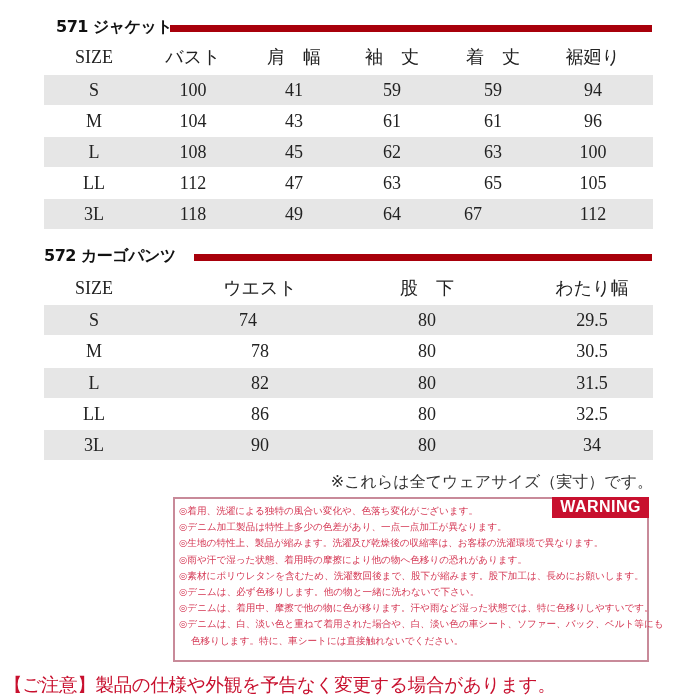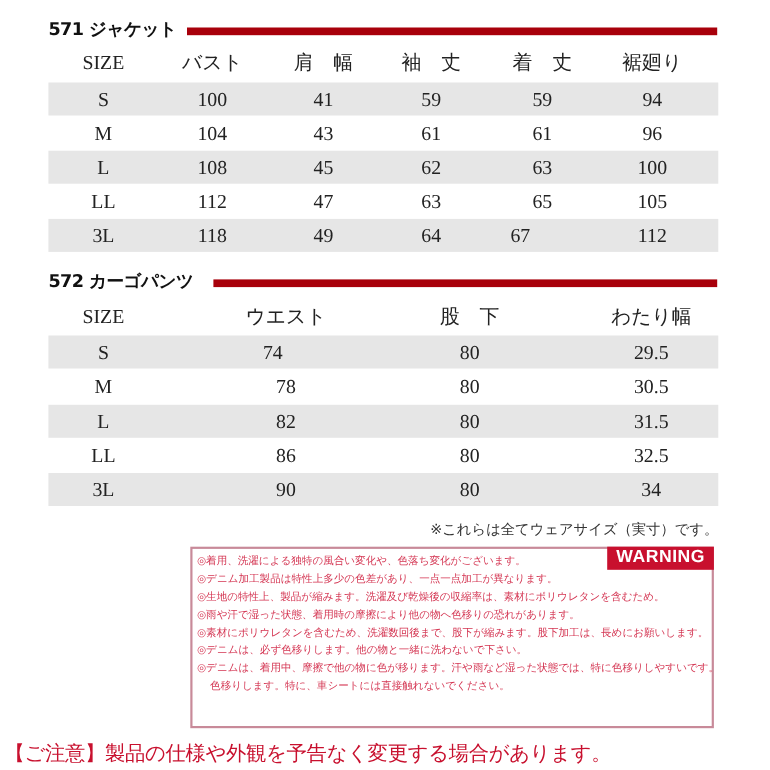--- a/index.html
+++ b/index.html
@@ -5,31 +5,31 @@
   html, body { margin:0; padding:0; }
   body { width:700px; height:700px; background:#ffffff; position:relative; overflow:hidden;
          font-family:"DejaVu Sans", "Liberation Sans", sans-serif; color:#222; }
   .section-title { position:absolute; left:44px; font-weight:bold; font-size:16px; color:#111; letter-spacing:-0.5px; white-space:nowrap; }
   .title-bar { position:absolute; height:7px; background:#a8000b; }
   .tbl { position:absolute; left:44px; width:609px; }
   .row { position:relative; height:30px; display:flex; align-items:center; }
   .row.band { background:#e6e6e6; }
   .cell { position:absolute; transform:translateX(-50%); font-size:18px; color:#222; white-space:nowrap; font-family:Liberation Serif, serif; }
   .hdr .cell { font-size:18px; color:#222; }
-  .note { position:absolute; right:47px; top:472px; font-size:13px; color:#333; white-space:nowrap; }
+  .note { position:absolute; right:47px; top:472px; font-size:16px; color:#333; white-space:nowrap; }
   .warn-box { position:absolute; left:173px; top:497px; width:476px; height:165px; border:2px solid #c88a99; box-sizing:border-box; background:#fff; }
   .warn-label { position:absolute; right:-2px; top:-2px; background:#c8102e; color:#fff; font-weight:bold; font-size:16px; padding:1px 8px 2px 8px; letter-spacing:0.5px; font-family:"Liberation Sans", sans-serif; }
   .warn-list { position:absolute; left:4px; top:4px; right:4px; list-style:none; margin:0; padding:0; }
   .warn-item { font-size:9.6px; line-height:16.2px; color:#d43552; white-space:nowrap; }
   .footer { position:absolute; left:4px; top:672px; font-size:18.5px; color:#c8102e; white-space:nowrap; letter-spacing:-0.3px; }
 </style>
 </head>
 <body>
 
-<div class="section-title" style="top:17px;">571 ジャケット</div>
+<div class="section-title" style="top:17px;margin-left:12px;">571 ジャケット</div>
 <div class="title-bar" style="left:170px; width:482px; top:25px;"></div>
 
 <div class="tbl" style="top:42px;">
   <div class="row hdr">
     <span class="cell" style="left:50px">SIZE</span>
     <span class="cell" style="left:149px">バスト</span>
     <span class="cell" style="left:250px">肩　幅</span>
     <span class="cell" style="left:348px">袖　丈</span>
     <span class="cell" style="left:449px">着　丈</span>
     <span class="cell" style="left:549px">裾廻り</span>
@@ -118,22 +118,23 @@
   </div>
 </div>
 
 <div class="note">※これらは全てウェアサイズ（実寸）です。</div>
 
 <div class="warn-box">
   <div class="warn-label">WARNING</div>
   <ul class="warn-list">
     <li class="warn-item">◎着用、洗濯による独特の風合い変化や、色落ち変化がございます。</li>
     <li class="warn-item">◎デニム加工製品は特性上多少の色差があり、一点一点加工が異なります。</li>
-    <li class="warn-item">◎生地の特性上、製品が縮みます。洗濯及び乾燥後の収縮率は、素材にポリウレタンを含むため。</li>
+    <li class="warn-item">◎生地の特性上、製品が縮みます。洗濯及び乾燥後の収縮率は、お客様の洗濯環境で異なります。</li>
     <li class="warn-item">◎雨や汗で湿った状態、着用時の摩擦により他の物へ色移りの恐れがあります。</li>
     <li class="warn-item">◎素材にポリウレタンを含むため、洗濯数回後まで、股下が縮みます。股下加工は、長めにお願いします。</li>
     <li class="warn-item">◎デニムは、必ず色移りします。他の物と一緒に洗わないで下さい。</li>
     <li class="warn-item">◎デニムは、着用中、摩擦で他の物に色が移ります。汗や雨など湿った状態では、特に色移りしやすいです。</li>
+    <li class="warn-item">◎デニムは、白、淡い色と重ねて着用された場合や、白、淡い色の車シート、ソファー、バック、ベルト等にも</li>
     <li class="warn-item" style="padding-left:12px;">色移りします。特に、車シートには直接触れないでください。</li>
   </ul>
 </div>
 
 <div class="footer">【ご注意】製品の仕様や外観を予告なく変更する場合があります。</div>
 
 </body></html>

